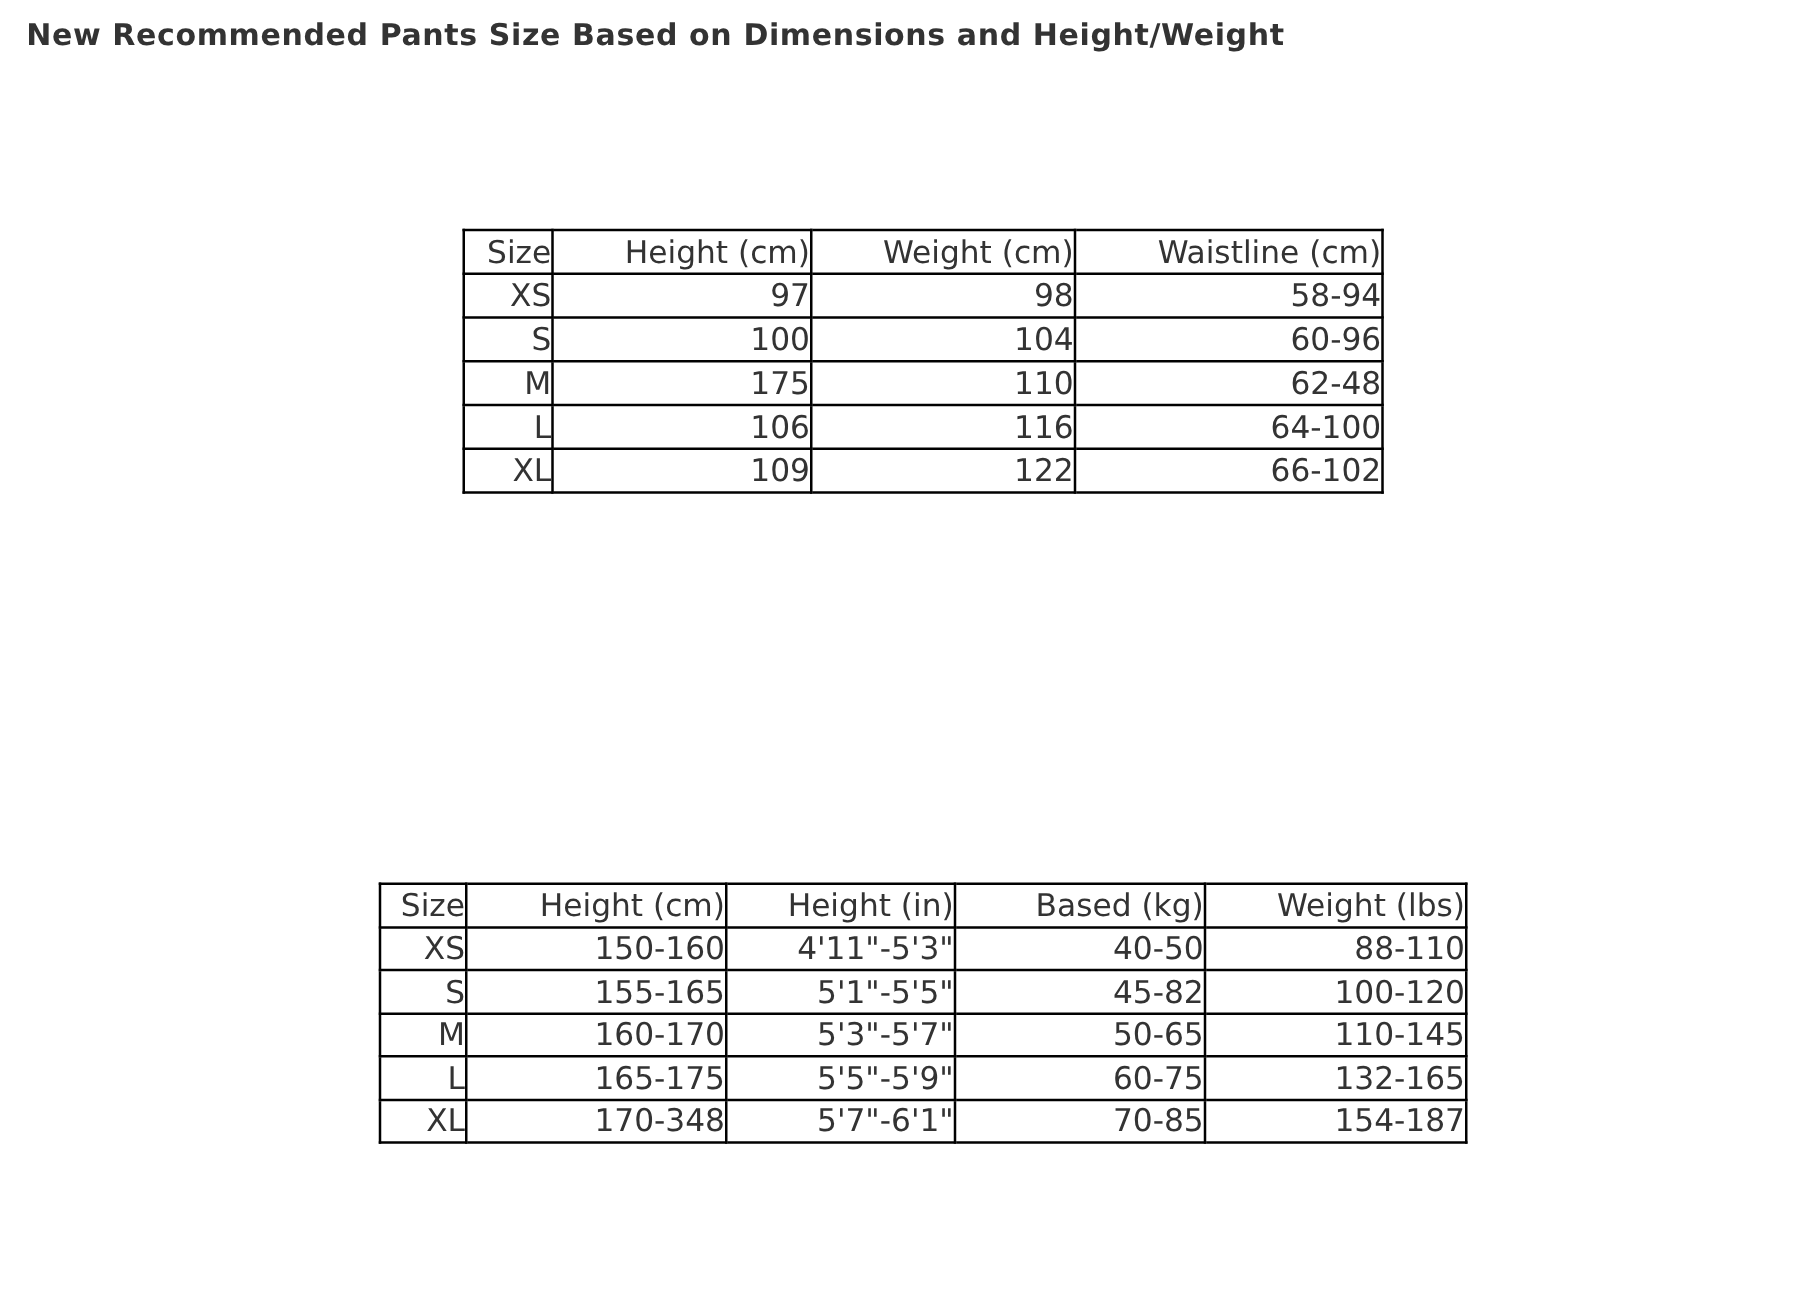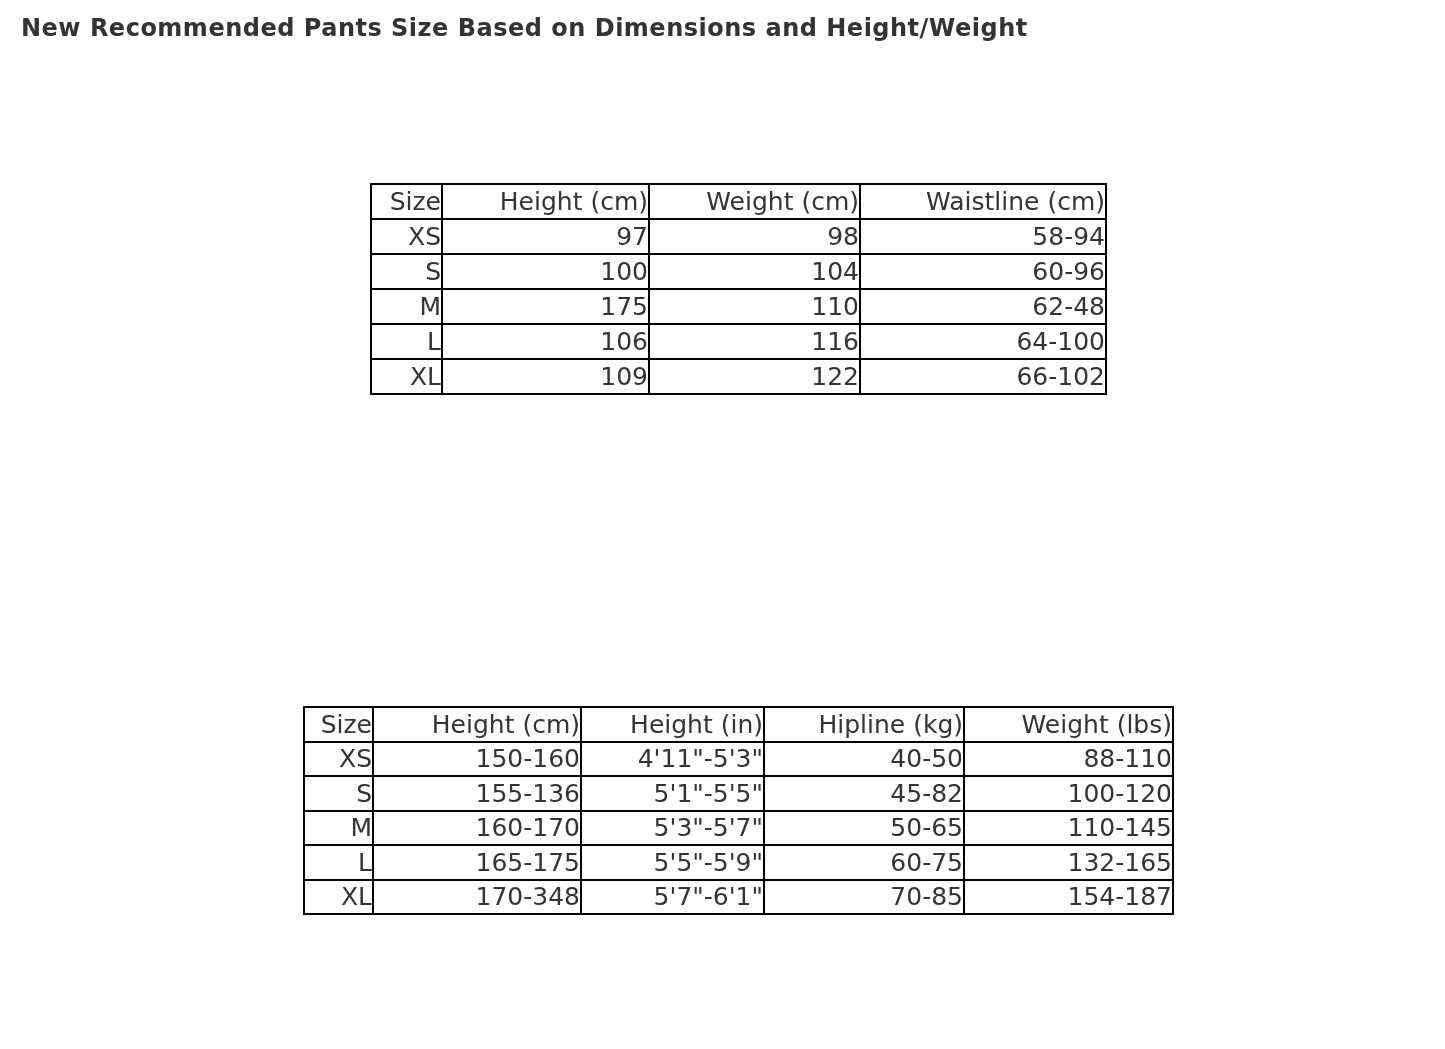--- a/index.html
+++ b/index.html
@@ -117,35 +117,35 @@
     <col style="width:208px">
     <col style="width:183px">
     <col style="width:200px">
     <col style="width:209px">
   </colgroup>
   <thead>
     <tr>
         <th>Size</th>
         <th>Height (cm)</th>
         <th>Height (in)</th>
-        <th>Hipline (kg)</th>
+        <th>Based (kg)</th>
         <th>Weight (lbs)</th>
       </tr>
   </thead>
   <tbody>
       <tr>
         <td>XS</td>
         <td>150-160</td>
         <td>4'11"-5'3"</td>
         <td>40-50</td>
         <td>88-110</td>
       </tr>
       <tr>
         <td>S</td>
-        <td>155-136</td>
+        <td>155-165</td>
         <td>5'1"-5'5"</td>
         <td>45-82</td>
         <td>100-120</td>
       </tr>
       <tr>
         <td>M</td>
         <td>160-170</td>
         <td>5'3"-5'7"</td>
         <td>50-65</td>
         <td>110-145</td>

